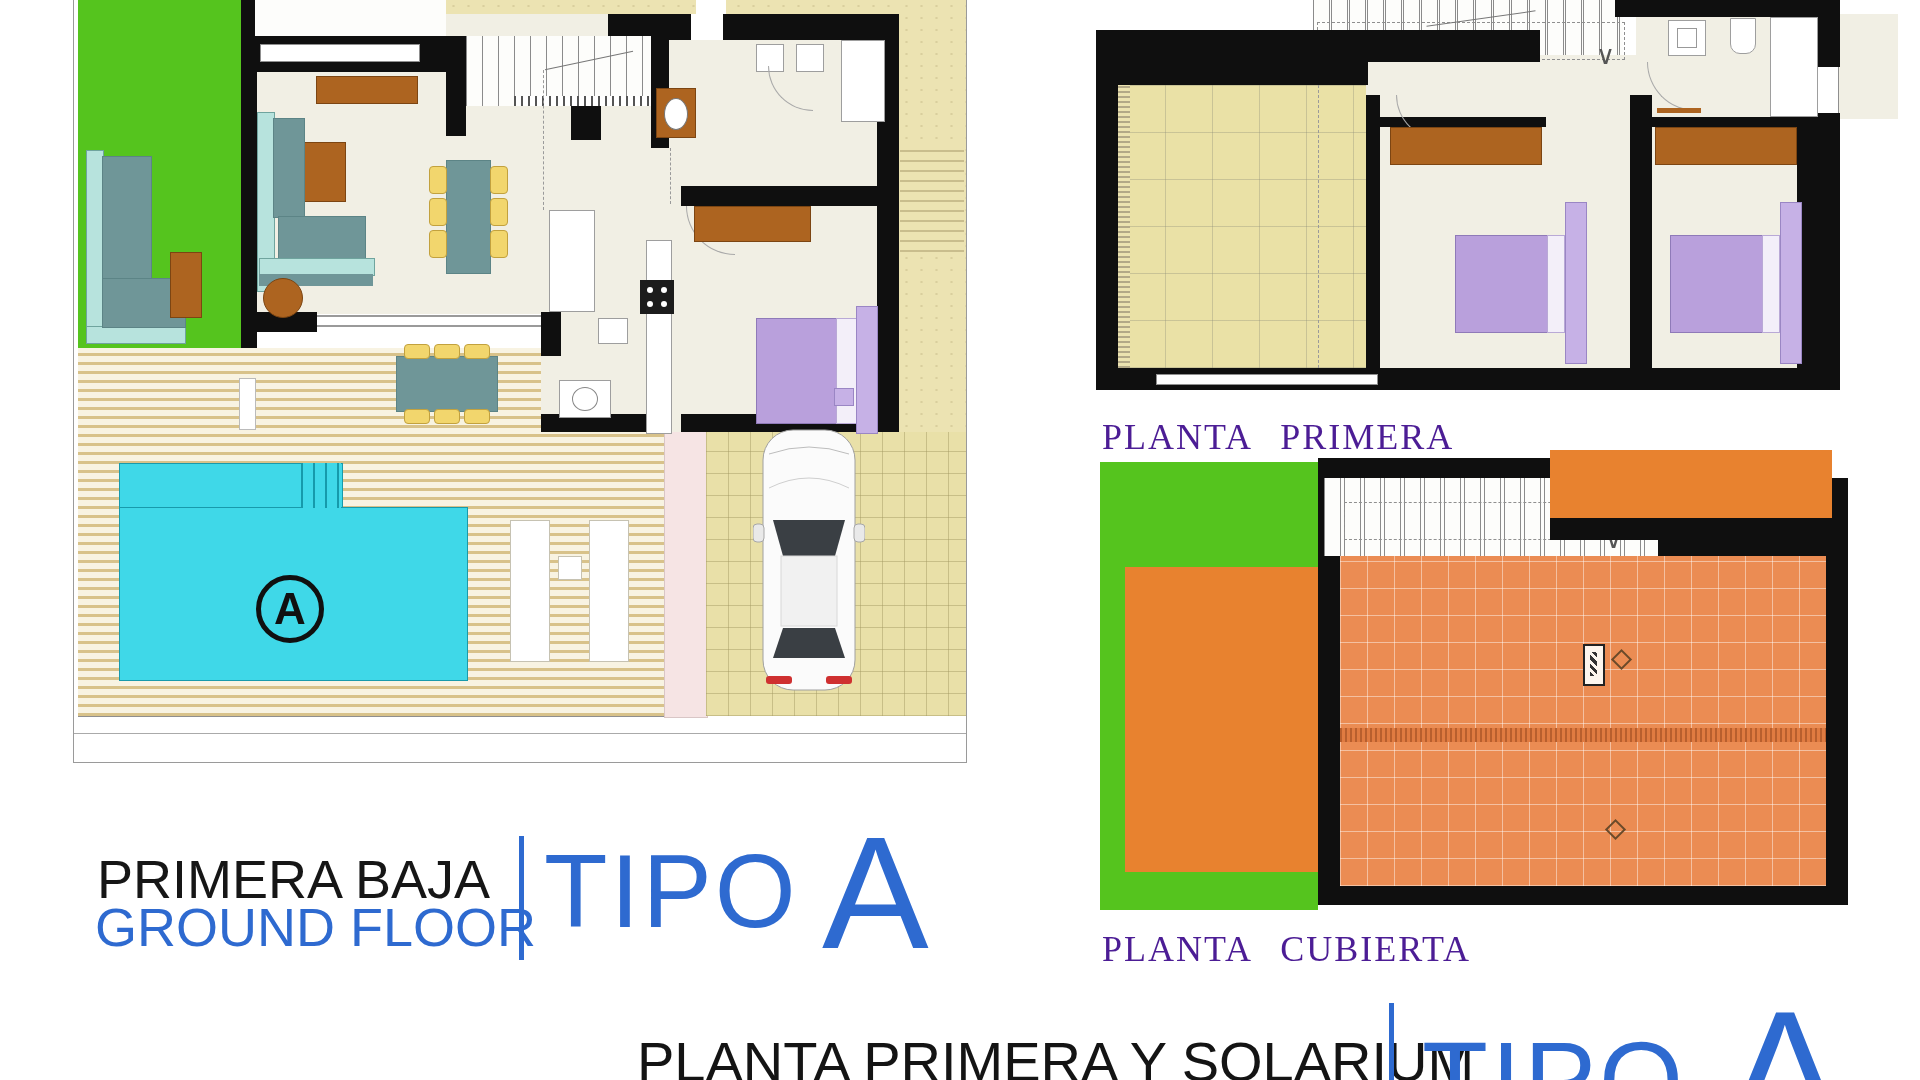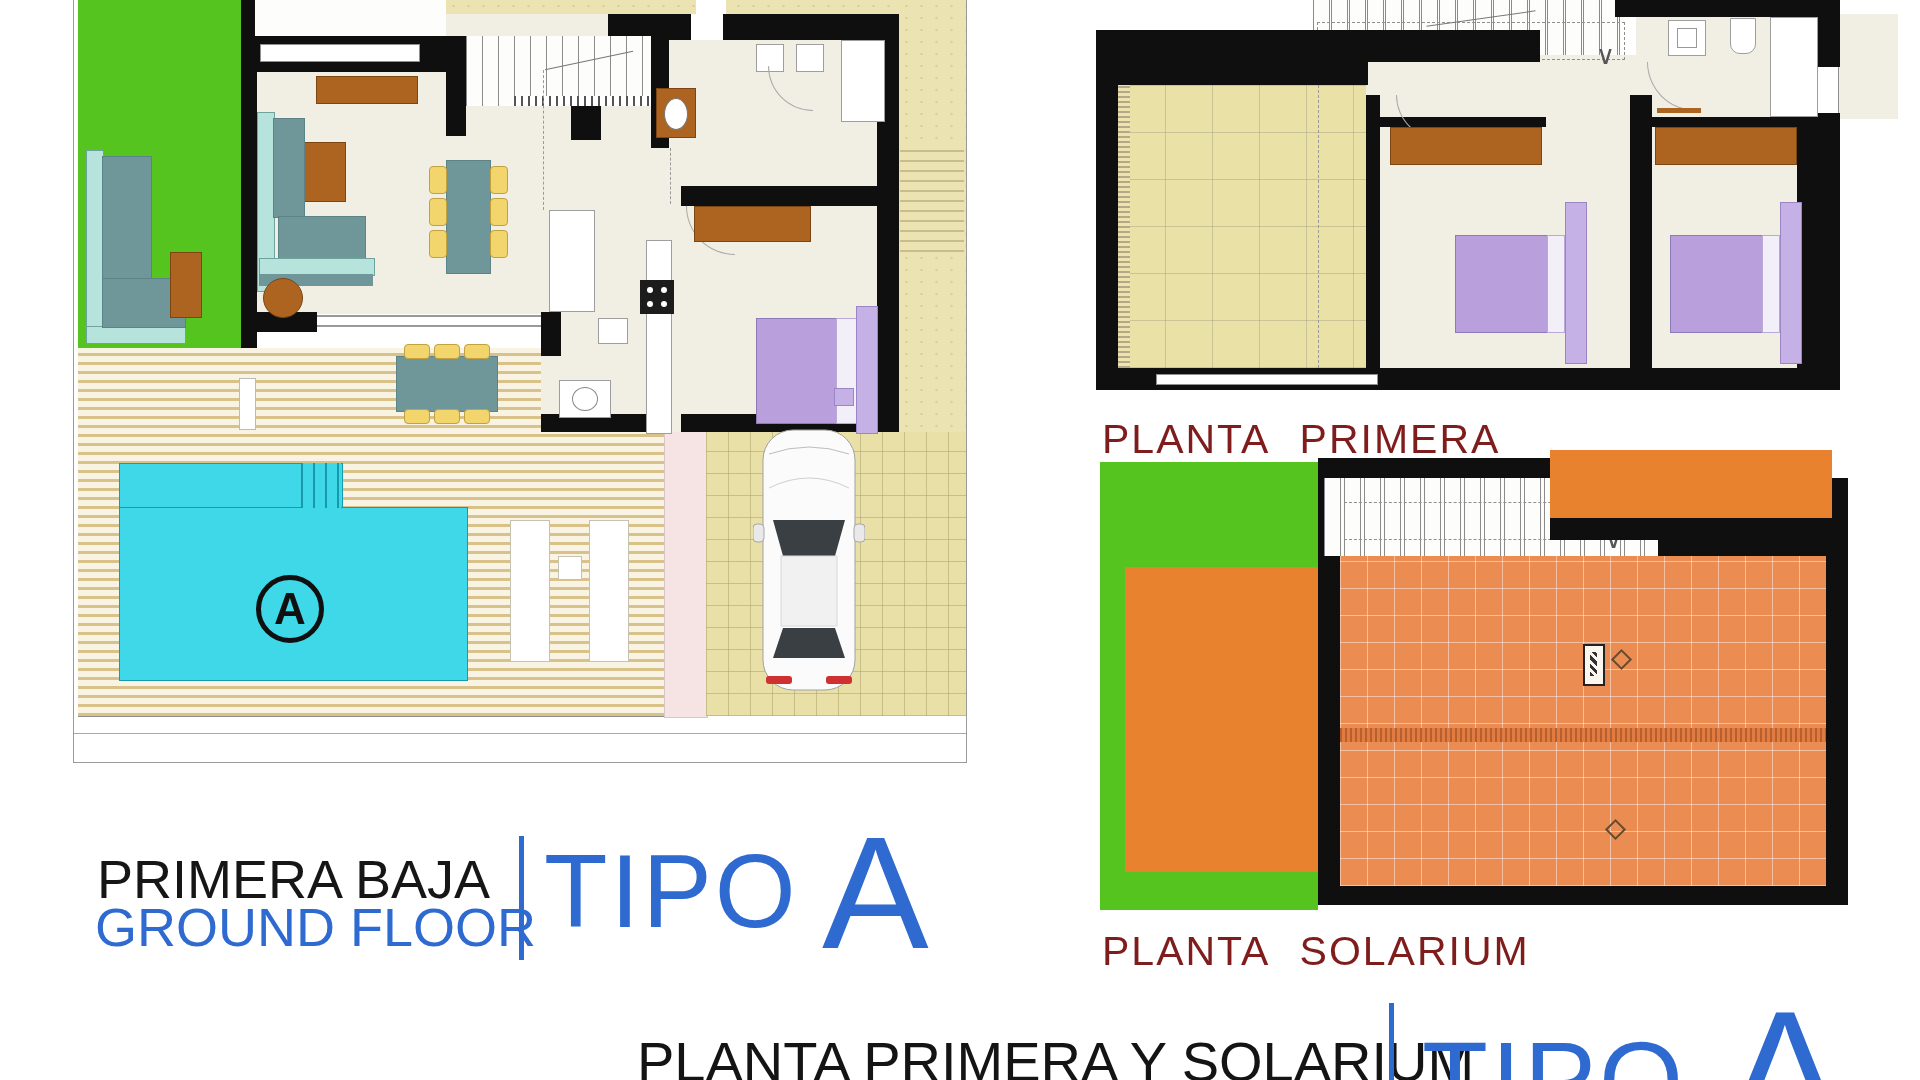--- a/index.html
+++ b/index.html
@@ -27,21 +27,21 @@
   .dash-v{position:absolute;border-left:1px dashed #9a9a9a;}
   .dashrect{position:absolute;border:1px dashed #8f8f8f;}
   .brown{position:absolute;background:#ad6420;border:1px solid #7c4512;}
   .teal{position:absolute;background:#6f9698;}
   .mint{position:absolute;background:#b7e3dd;border:1px solid #6fa49e;}
   .ychair{position:absolute;background:#f2d66d;border:1px solid #c2a13e;border-radius:4px;}
   .purple{position:absolute;background:#b9a0dc;border:1px solid #8f7ab8;}
   .lav{position:absolute;background:#c6b1e6;border:1px solid #9a86c4;}
   .vee{position:absolute;color:#555;font-size:26px;line-height:1;}
   .diamond{position:absolute;width:11px;height:11px;border:2px solid #6b4a2a;transform:rotate(45deg);background:rgba(0,0,0,0);}
-  .lbl{position:absolute;color:#7f1d1d;font-size:41px;letter-spacing:2px;word-spacing:18px;white-space:nowrap;}
+  .lbl{position:absolute;color:#4c1d95;font-size:36px;letter-spacing:2px;word-spacing:18px;white-space:nowrap;font-family:Liberation Serif, serif;}
   .blue{color:#2e6ad0;}
 </style>
 </head>
 <body>
 
 <div id="stage">
 
   <div class="abs" id="gf" style="left:73px;top:0;width:892px;height:762px;border-left:1px solid #9a9a9a;border-right:1px solid #9a9a9a;border-bottom:1px solid #9a9a9a;background:#fff;">
 
     <div class="beige" style="left:372px;top:0;width:520px;height:62px;"></div>
@@ -239,20 +239,20 @@
                                  repeating-linear-gradient(0deg, rgba(255,255,255,.45) 0 1px, rgba(0,0,0,0) 1px 27px);">
       <div class="abs" style="left:0;top:172px;width:486px;height:14px;background:repeating-linear-gradient(90deg,#b85f2e 0 2px,#e07b41 2px 5px);"></div>
       <div class="abs" style="left:243px;top:88px;width:18px;height:38px;background:#fdf6ee;border:2px solid #222;">
         <div class="abs" style="left:5px;top:6px;width:7px;height:24px;background:repeating-linear-gradient(45deg,#333 0 3px,#fdf6ee 3px 6px);"></div>
       </div>
       <div class="diamond" style="left:274px;top:96px;"></div>
       <div class="diamond" style="left:268px;top:266px;"></div>
     </div>
   </div>
 
-  <div class="lbl" style="left:1102px;top:928px;">PLANTA SOLARIUM</div>
+  <div class="lbl" style="left:1102px;top:928px;">PLANTA CUBIERTA</div>
 
   <div class="abs" style="left:637px;top:1029px;font-size:56px;color:#141414;white-space:nowrap;">PLANTA PRIMERA Y SOLARIUM</div>
   <div class="abs" style="left:1389px;top:1003px;width:5px;height:120px;background:#2e6ad0;"></div>
   <div class="abs blue" style="left:1422px;top:1026px;font-size:108px;letter-spacing:3px;line-height:1;">TIPO</div>
   <div class="abs blue" style="left:1728px;top:986px;font-size:170px;font-weight:400;line-height:1;">A</div>
 
 </div>
 
 </body></html>

